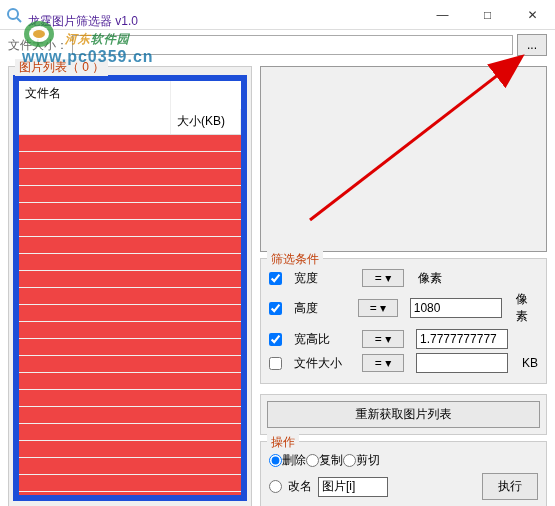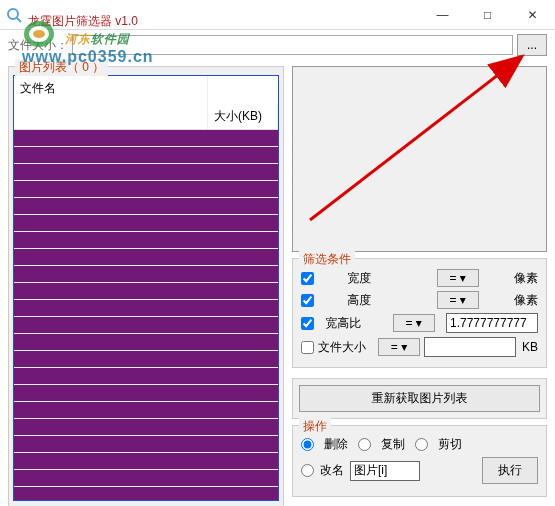--- a/index.html
+++ b/index.html
@@ -1,61 +1,61 @@
 <!DOCTYPE html>
 <html><head>
 <meta charset="utf-8">
 <style>
 * { box-sizing: border-box; margin: 0; padding: 0; font-family: "Microsoft YaHei", SimSun, Arial, sans-serif; font-size: 12px; }
 body { background: #fff; width: 555px; height: 506px; overflow: hidden; position: relative; }
 
 .titlebar { height: 30px; background: #fff; display: flex; align-items: center; border-bottom: 1px solid #ddd; }
 .titlebar .app-icon { width: 16px; height: 16px; margin: 0 6px; display: inline-block; }
-.titlebar .title { flex: 1; color: #b91c1c; margin-top: 13px; }
+.titlebar .title { flex: 1; color: #4c1d95; margin-top: 13px; }
 .titlebar .win-btns { display: flex; }
 .titlebar .win-btn { width: 45px; height: 30px; display: flex; align-items: center; justify-content: center; color: #333; }
 
 .path-row { display: flex; align-items: center; padding: 4px 8px 2px 8px; gap: 4px; }
 .path-label { color: #666; }
 .path-input { flex: 1; height: 20px; border: 1px solid #aaa; background: #fff; padding: 0 4px; }
 .browse-btn { width: 30px; height: 22px; border: 1px solid #999; background: #e9e9e9; display: flex; align-items: center; justify-content: center; cursor: pointer; }
 
 .content { display: flex; padding: 0 8px 8px 8px; gap: 8px; }
 
 
 .group { border: 1px solid #ccc; position: relative; margin-top: 8px; padding: 8px 4px 4px 4px; }
 .group-title { position: absolute; top: -8px; left: 6px; background: #f0f0f0; padding: 0 4px; color: #c2410c; }
 .left-panel { width: 278px; }
 .left-panel .group { height: 446px; background: #f0f0f0; }
-.list { border: 1px solid #1d4ed8; background: #701a75; height: 426px; overflow: hidden; }
+.list { border: 6px solid #1d4ed8; background: #ef4444; height: 426px; overflow: hidden; }
 .list-header { display: flex; border-bottom: 1px solid #ddd; background: #fff; }
 .list-header .col { padding: 4px 6px; border-right: 1px solid #eee; }
 .col-name { flex: 1; }
 .col-size { width: 70px; margin-top: 28px; }
 .list-body { height: 402px; }
 .list-body .row { height: 17px; border-bottom: 1px solid #f0f0f0; }
 
 
 .right-panel { flex: 1; display: flex; flex-direction: column; gap: 6px; margin-top: 8px; }
 .preview { border: 1px solid #999; background: #f0f0f0; height: 186px; }
 
 .filter-group { border: 1px solid #ccc; position: relative; padding: 10px 8px 6px 8px; background: #f0f0f0; }
 .filter-group .group-title { background: #f0f0f0; font-family: Liberation Serif, serif; }
-.filter-row { display: flex; align-items: center; margin-bottom: 4px; gap: 4px; justify-content: space-between; }
+.filter-row { display: flex; align-items: center; margin-bottom: 4px; gap: 12px; }
 .filter-row input[type=checkbox] { width: 13px; height: 13px; }
 .filter-row .flabel { width: 56px; }
 .filter-row .fval { width: 92px; height: 20px; border: 1px solid #666; padding: 0 3px; background: #fff; }
 .filter-row .unit { margin-left: 2px; }
 
 .btn-row { display: flex; gap: 6px; margin-top: 4px; background: #f0f0f0; padding: 6px; border: 1px solid #ccc; flex-direction: column; }
 .btn { border: 1px solid #999; background: #e9e9e9; padding: 4px 8px; cursor: pointer; text-align: center; }
 .btn.wide { flex: 1; }
 
 .op-group { border: 1px solid #ccc; position: relative; padding: 10px 8px 8px 8px; background: #f0f0f0; }
-.op-row { display: flex; align-items: center; gap: 10px; margin-bottom: 4px; }
+.op-row { display: flex; align-items: center; gap: 0; margin-bottom: 4px; }
 .op-row input[type=radio] { width: 13px; height: 13px; }
 .op-row .rename-input { width: 70px; height: 20px; border: 1px solid #666; padding: 0 3px; background: #fff; }
 .op-group .row2 { display: flex; align-items: center; justify-content: space-between; }
 
 
 .watermark { position: absolute; top: 18px; left: 22px; pointer-events: none; opacity: 0.75; }
 .watermark .wm1 { font-size: 28px; font-weight: bold; color: #0a7a2a; font-style: italic; letter-spacing: 1px; }
 .watermark .wm1 .orange { color: #d98c00; }
 .watermark .wm2 { font-size: 16px; color: #0369a1; font-weight: bold; margin-top: -2px; letter-spacing: 1px; }
 
@@ -135,20 +135,21 @@
         <input type="checkbox" checked="" style="">
         <span class="flabel">宽度</span>
         <span class="btn" style="padding:1px 4px;width:42px">= ▾</span>
         <span class="unit">像素</span>
       </div>
 
       <div class="filter-row">
         <input type="checkbox" checked="" style="">
         <span class="flabel">高度</span>
         <span class="btn" style="padding:1px 4px;width:42px">= ▾</span>
+        <input class="fval" value="1080" style="">
         <span class="unit">像素</span>
       </div>
 
       <div class="filter-row">
         <input type="checkbox" checked="" style="">
         <span class="flabel">宽高比</span>
         <span class="btn" style="padding:1px 4px;width:42px">= ▾</span>
         <input class="fval" value="1.7777777777" style="">
       </div>
 

